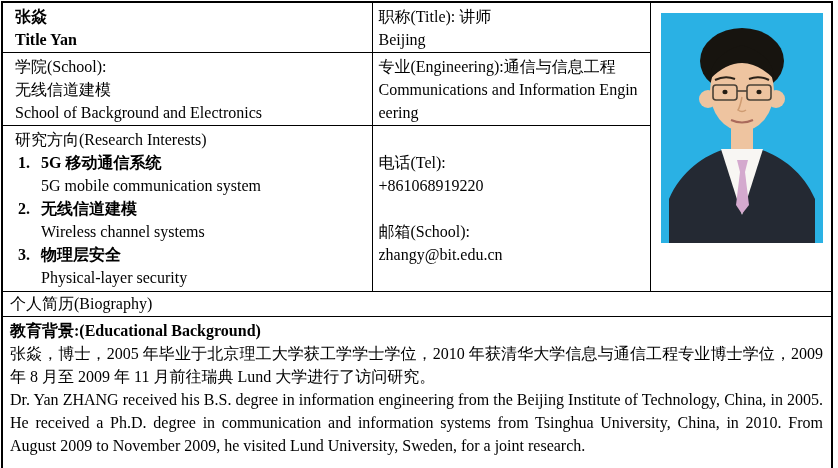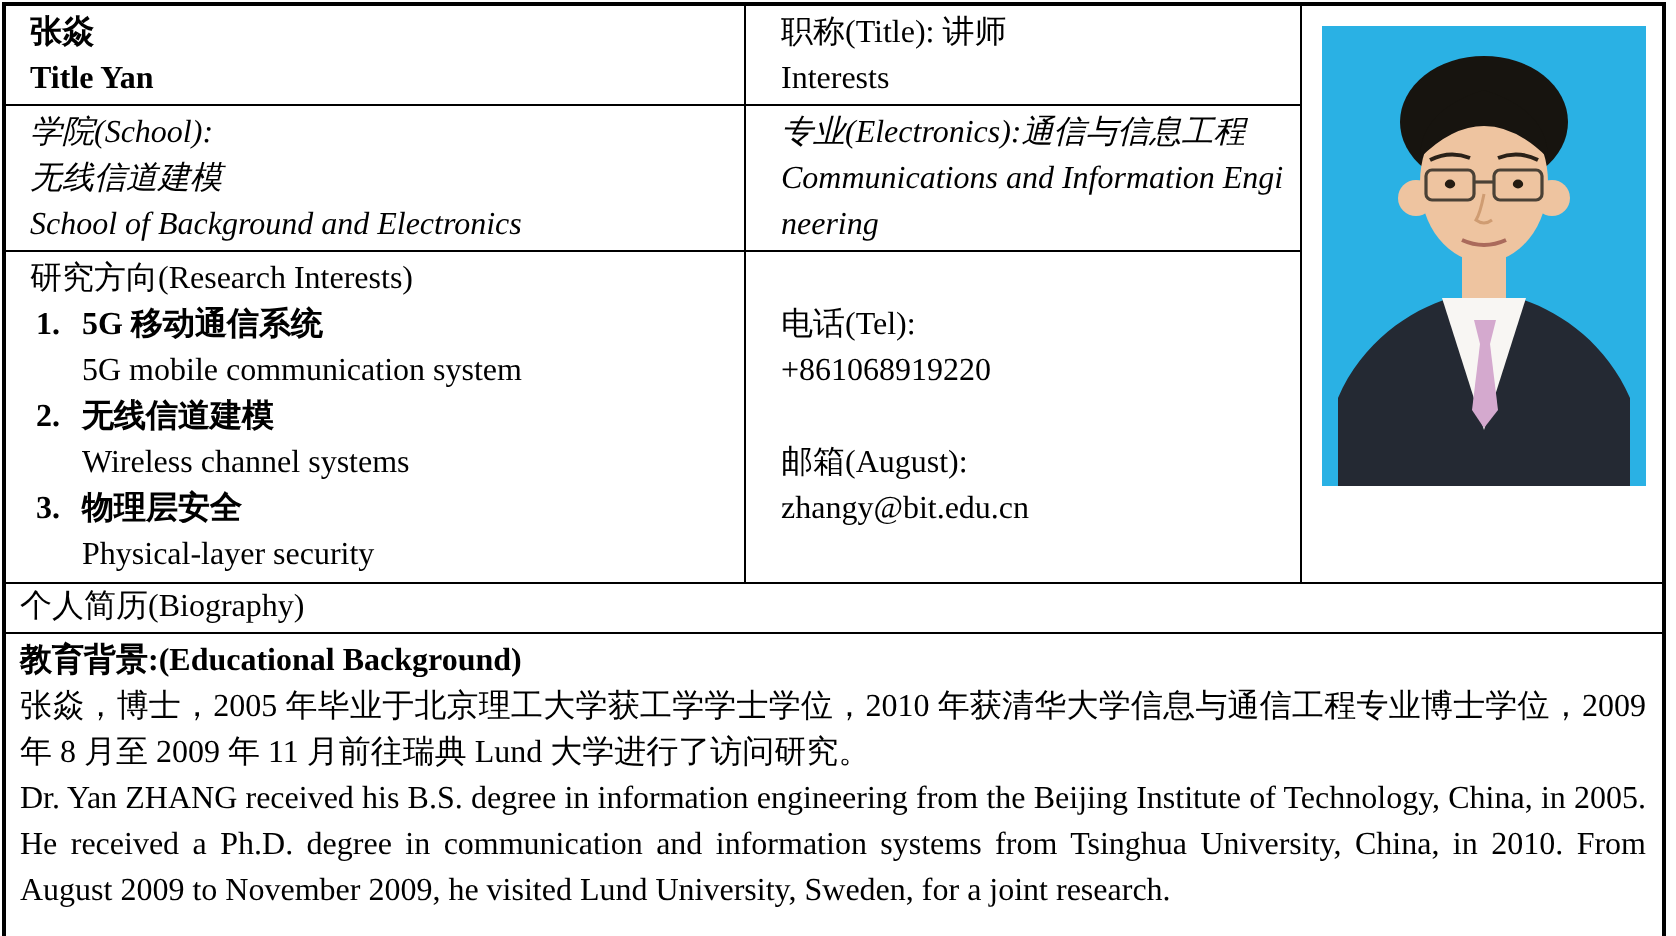--- a/index.html
+++ b/index.html
@@ -15,25 +15,25 @@
   td {
     border: 1px solid #000; vertical-align: top;
     font-size: 16px; line-height: 23px; padding: 2px 6px 1px 12px;
     overflow: hidden;
   }
   .col1 { width: 370px; }
   .col2 { width: 278px; }
   .col3 { width: 182px; }
   .bold { font-weight: bold; }
   tr.r1 td { height: 46px; }
-  tr.r2 td { height: 63px; font-style: italic; }
+  tr.r2 td { height: 63px; }
   tr.r3 td { height: 162px; }
   tr.r4 td { height: 20px; line-height: 22px; padding: 1px 6px 1px 7px; }
   tr.r5 td { height: 150px; padding: 2px 8px 2px 7px; }
-  td.cell-right { padding-left: 18px; margin-left: 20px; }
+  td.cell-right { padding-left: 6px; margin-left: 20px; }
   td.photo-cell { padding: 0; }
   .line { white-space: nowrap; }
   .blank-line { height: 23px; }
   .ri-item-line { padding-left: 3px; font-weight: bold; }
   .ri-num { display: inline-block; width: 23px; }
   .ri-en { padding-left: 26px; }
   .wrap-break { word-break: break-all; }
   .para { text-align: justify; }
   .photo-frame { width: 162px; height: 230px; margin: 10px 0 0 10px; }
 </style>
@@ -49,21 +49,21 @@
       </colgroup>
 
     <tbody>
         <tr class="r1">
       <td>
         <div class="line bold">张焱</div>
         <div class="line bold">Title Yan</div>
       </td>
       <td class="cell-right">
         <div class="line">职称(Title): 讲师</div>
-        <div class="line">Interests</div>
+        <div class="line">Beijing</div>
       </td>
       <td class="photo-cell" rowspan="3">
         <div class="photo-frame">
           <svg width="162" height="230" viewBox="0 0 162 230">
             <rect x="0" y="0" width="162" height="230" fill="#2ab1e4"></rect>
             <rect x="70" y="108" width="22" height="40" fill="#eec4a0"></rect>
             <path d="M8,230 L8,186 C20,158 44,142 64,136 L81,142 L98,136 C118,142 142,158 154,186 L154,230 Z" fill="#242933"></path>
             <path d="M60,136 L102,136 L81,202 Z" fill="#f8f6f3"></path>
             <path d="M76,147 L87,147 L84,159 L79,159 Z" fill="#d4a9ce"></path>
             <path d="M79,159 L84,159 L88,192 L81,201 L75,192 Z" fill="#d4a9ce"></path>
@@ -86,21 +86,21 @@
       </td>
     </tr>
 
     <tr class="r2">
       <td>
         <div class="line">学院(School):</div>
         <div class="line">无线信道建模</div>
         <div class="line">School of Background and Electronics</div>
       </td>
       <td class="cell-right">
-        <div class="line">专业(Electronics):通信与信息工程</div>
+        <div class="line">专业(Engineering):通信与信息工程</div>
         <div class="wrap-break">Communications and Information Engineering</div>
       </td>
     </tr>
 
     <tr class="r3">
       <td>
         <div class="line">研究方向(Research Interests)</div>
         <div>
           <div class="ri-item-line"><span class="ri-num">1.</span><span>5G 移动通信系统</span></div>
           <div class="ri-en">5G mobile communication system</div>
@@ -112,21 +112,21 @@
         <div>
           <div class="ri-item-line"><span class="ri-num">3.</span><span>物理层安全</span></div>
           <div class="ri-en">Physical-layer security</div>
         </div>
       </td>
       <td class="cell-right">
         <div class="blank-line"></div>
         <div class="line">电话(Tel):</div>
         <div class="line">+861068919220</div>
         <div class="blank-line"></div>
-        <div class="line">邮箱(August):</div>
+        <div class="line">邮箱(School):</div>
         <div class="line">zhangy@bit.edu.cn</div>
       </td>
     </tr>
 
     <tr class="r4">
       <td colspan="3">
         <span>个人简历(Biography)</span>
       </td>
     </tr>
 

